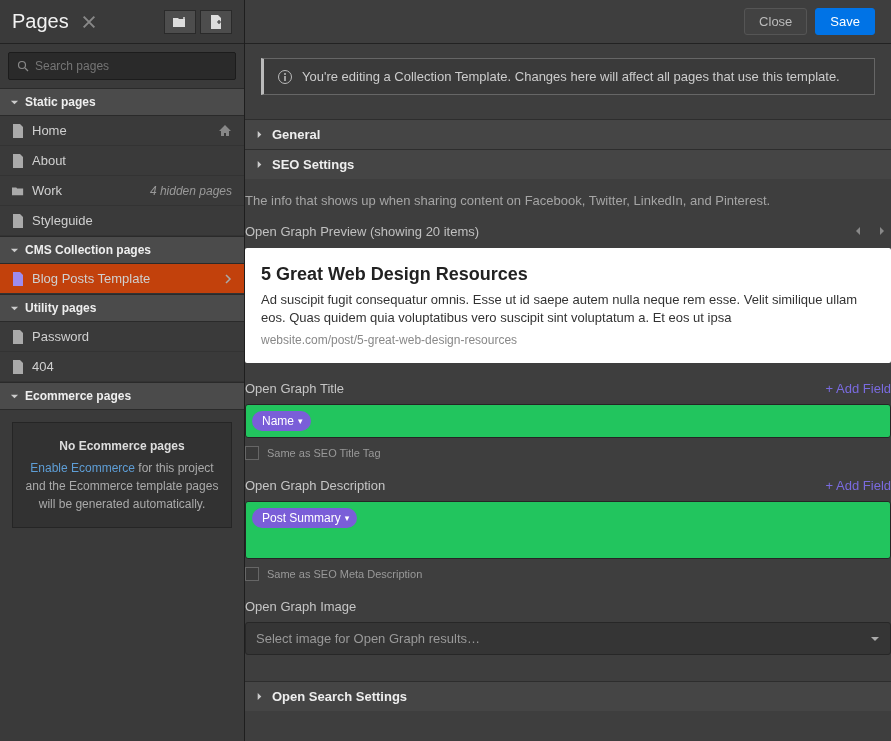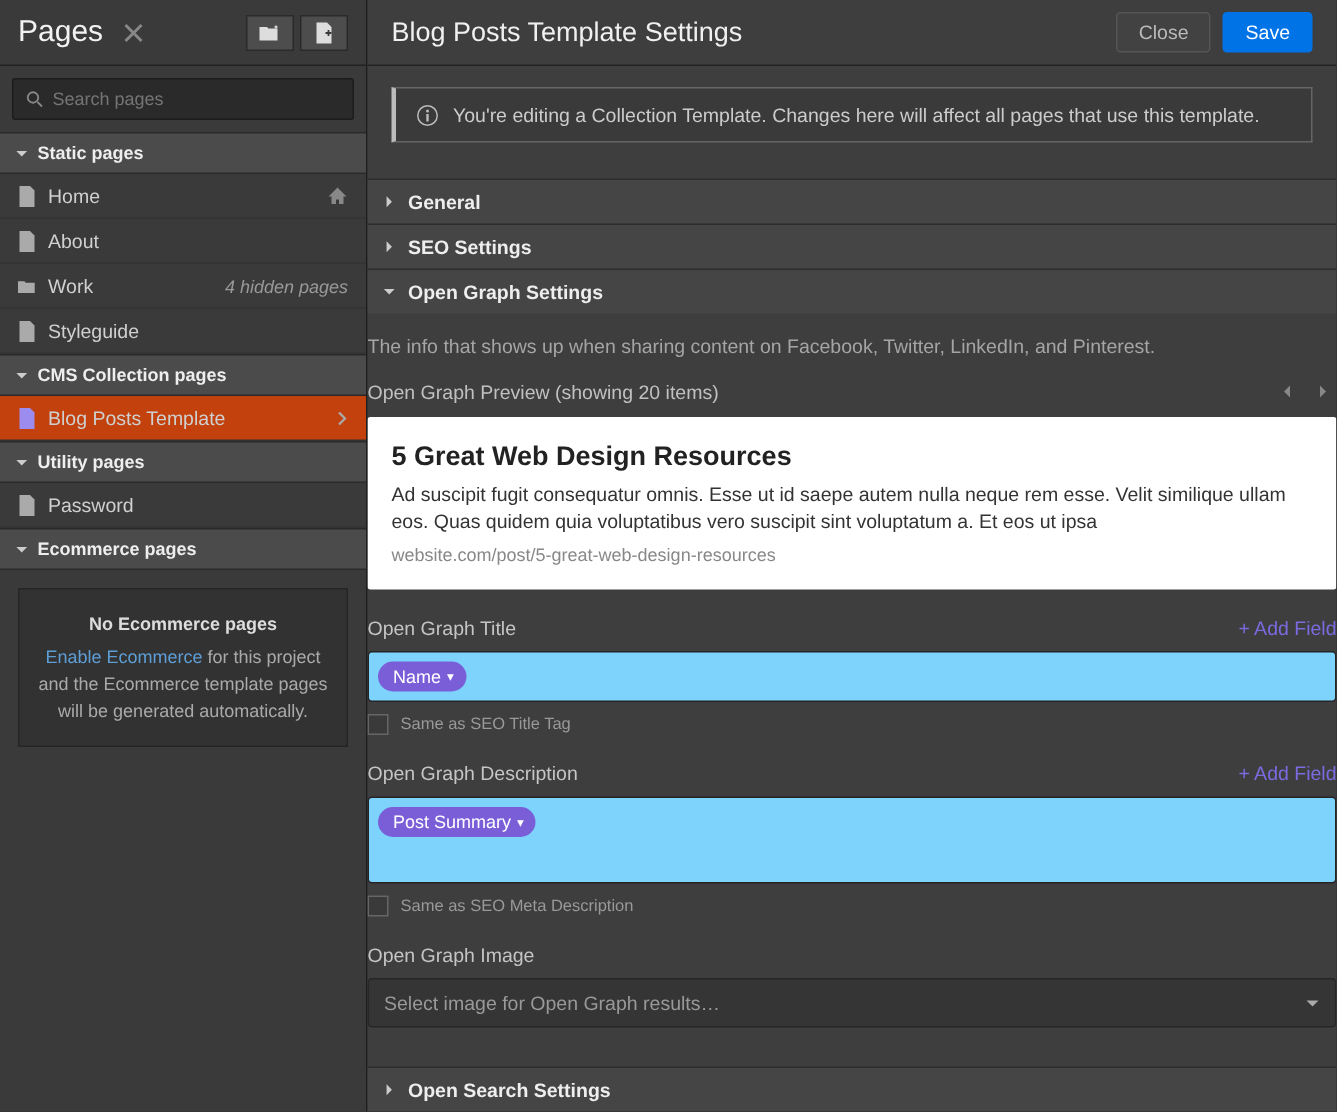--- a/index.html
+++ b/index.html
@@ -59,21 +59,21 @@
 .nav-arrow { width: 18px; height: 18px; display: flex; align-items: center; justify-content: center; color: #888; cursor: pointer; margin-left: 6px; }
 
 .preview-card { background: #fff; color: #222; padding: 16px; border-radius: 2px; margin-bottom: 18px; }
 .preview-card h3 { font-size: 18px; font-weight: 600; margin-bottom: 6px; }
 .preview-card .desc { font-size: 13px; color: #333; line-height: 1.4; margin-bottom: 6px; }
 .preview-card .url { font-size: 12px; color: #888; }
 
 .field-label-row { display: flex; align-items: center; margin-bottom: 8px; color: #c5c5c5; font-size: 13px; }
 .add-field { color: #7a6be0; font-size: 13px; cursor: pointer; margin-left: auto; }
 
-.chip-input { background: #7dd3fc; border: 1px solid #252525; padding: 6px; border-radius: 3px; margin-bottom: 8px; min-height: 32px; display: flex; align-items: flex-start; }
+.chip-input { background: #22c55e; border: 1px solid #252525; padding: 6px; border-radius: 3px; margin-bottom: 8px; min-height: 32px; display: flex; align-items: flex-start; }
 .chip-input.tall { min-height: 58px; }
 .chip { background: #7a5ed8; color: #fff; padding: 3px 8px 3px 10px; border-radius: 10px; font-size: 12px; display: inline-flex; align-items: center; gap: 4px; }
 .chip .cd { font-size: 9px; }
 
 .check-row { display: flex; align-items: center; gap: 8px; color: #999; font-size: 11px; margin-bottom: 18px; }
 .checkbox { width: 14px; height: 14px; border: 1px solid #666; background: #3a3a3a; cursor: pointer; }
 
 .select-box { background: #353535; border: 1px solid #272727; padding: 8px 10px; border-radius: 3px; display: flex; align-items: center; color: #999; font-size: 13px; cursor: pointer; margin-bottom: 14px; gap: 26px; }
 .select-box svg { margin-left: auto; width: 10px; height: 10px; }
 
@@ -175,38 +175,43 @@
         <path d="M1 3 L5 7 L9 3 Z"></path>
       </svg>
     <span>Utility pages</span>
   </div>
   <div class="page-item">
     <svg class="page-icon" viewBox="0 0 12 14" fill="currentColor">
         <path d="M1 0 h7 l3 3 v11 H1 Z"></path>
       </svg>
     <span>Password</span>
   </div>
+  <div class="page-item">
+    <svg class="page-icon" viewBox="0 0 12 14" fill="currentColor">
+        <path d="M1 0 h7 l3 3 v11 H1 Z"></path>
+      </svg>
+    <span>404</span>
+  </div>
 
   <div class="section-header">
     <svg class="caret-svg caret" viewBox="0 0 10 10" fill="#ccc">
         <path d="M1 3 L5 7 L9 3 Z"></path>
       </svg>
     <span>Ecommerce pages</span>
   </div>
   <div class="empty-box">
     <div class="title">No Ecommerce pages</div>
     <div>
       <a href="#">Enable Ecommerce</a><span> for this project and the Ecommerce template pages will be generated automatically.</span>
     </div>
   </div>
 </div>
 
 <div class="main">
   <div class="main-header">
-    <span class="main-title">Blog Posts Template Settings</span>
     <span class="sp"></span>
     <button class="btn btn-close">Close</button>
     <button class="btn btn-save">Save</button>
   </div>
 
   <div class="content">
     <div class="notice">
       <svg viewBox="0 0 14 14" fill="currentColor">
           <circle cx="7" cy="7" r="6.5" fill="none" stroke="currentColor"></circle>
           <circle cx="7" cy="4" r="1"></circle>
@@ -220,26 +225,20 @@
     <svg class="caret-svg caret" viewBox="0 0 10 10" fill="#ccc">
         <path d="M3 1 L7 5 L3 9 Z"></path>
       </svg>
     <span>General</span>
   </div>
   <div class="acc-row">
     <svg class="caret-svg caret" viewBox="0 0 10 10" fill="#ccc">
         <path d="M3 1 L7 5 L3 9 Z"></path>
       </svg>
     <span>SEO Settings</span>
-  </div>
-  <div class="acc-row">
-    <svg class="caret-svg caret" viewBox="0 0 10 10" fill="#ccc">
-        <path d="M1 3 L5 7 L9 3 Z"></path>
-      </svg>
-    <span>Open Graph Settings</span>
   </div>
 
   <div class="content og-body" style="padding-top:14px;">
     <div class="info-text">The info that shows up when sharing content on Facebook, Twitter, LinkedIn, and Pinterest.</div>
 
     <div class="preview-row">
       <span>Open Graph Preview (showing 20 items)</span>
       <span class="sp"></span>
       <span class="nav-arrow">
           <svg width="10" height="10" viewBox="0 0 10 10" fill="currentColor">

